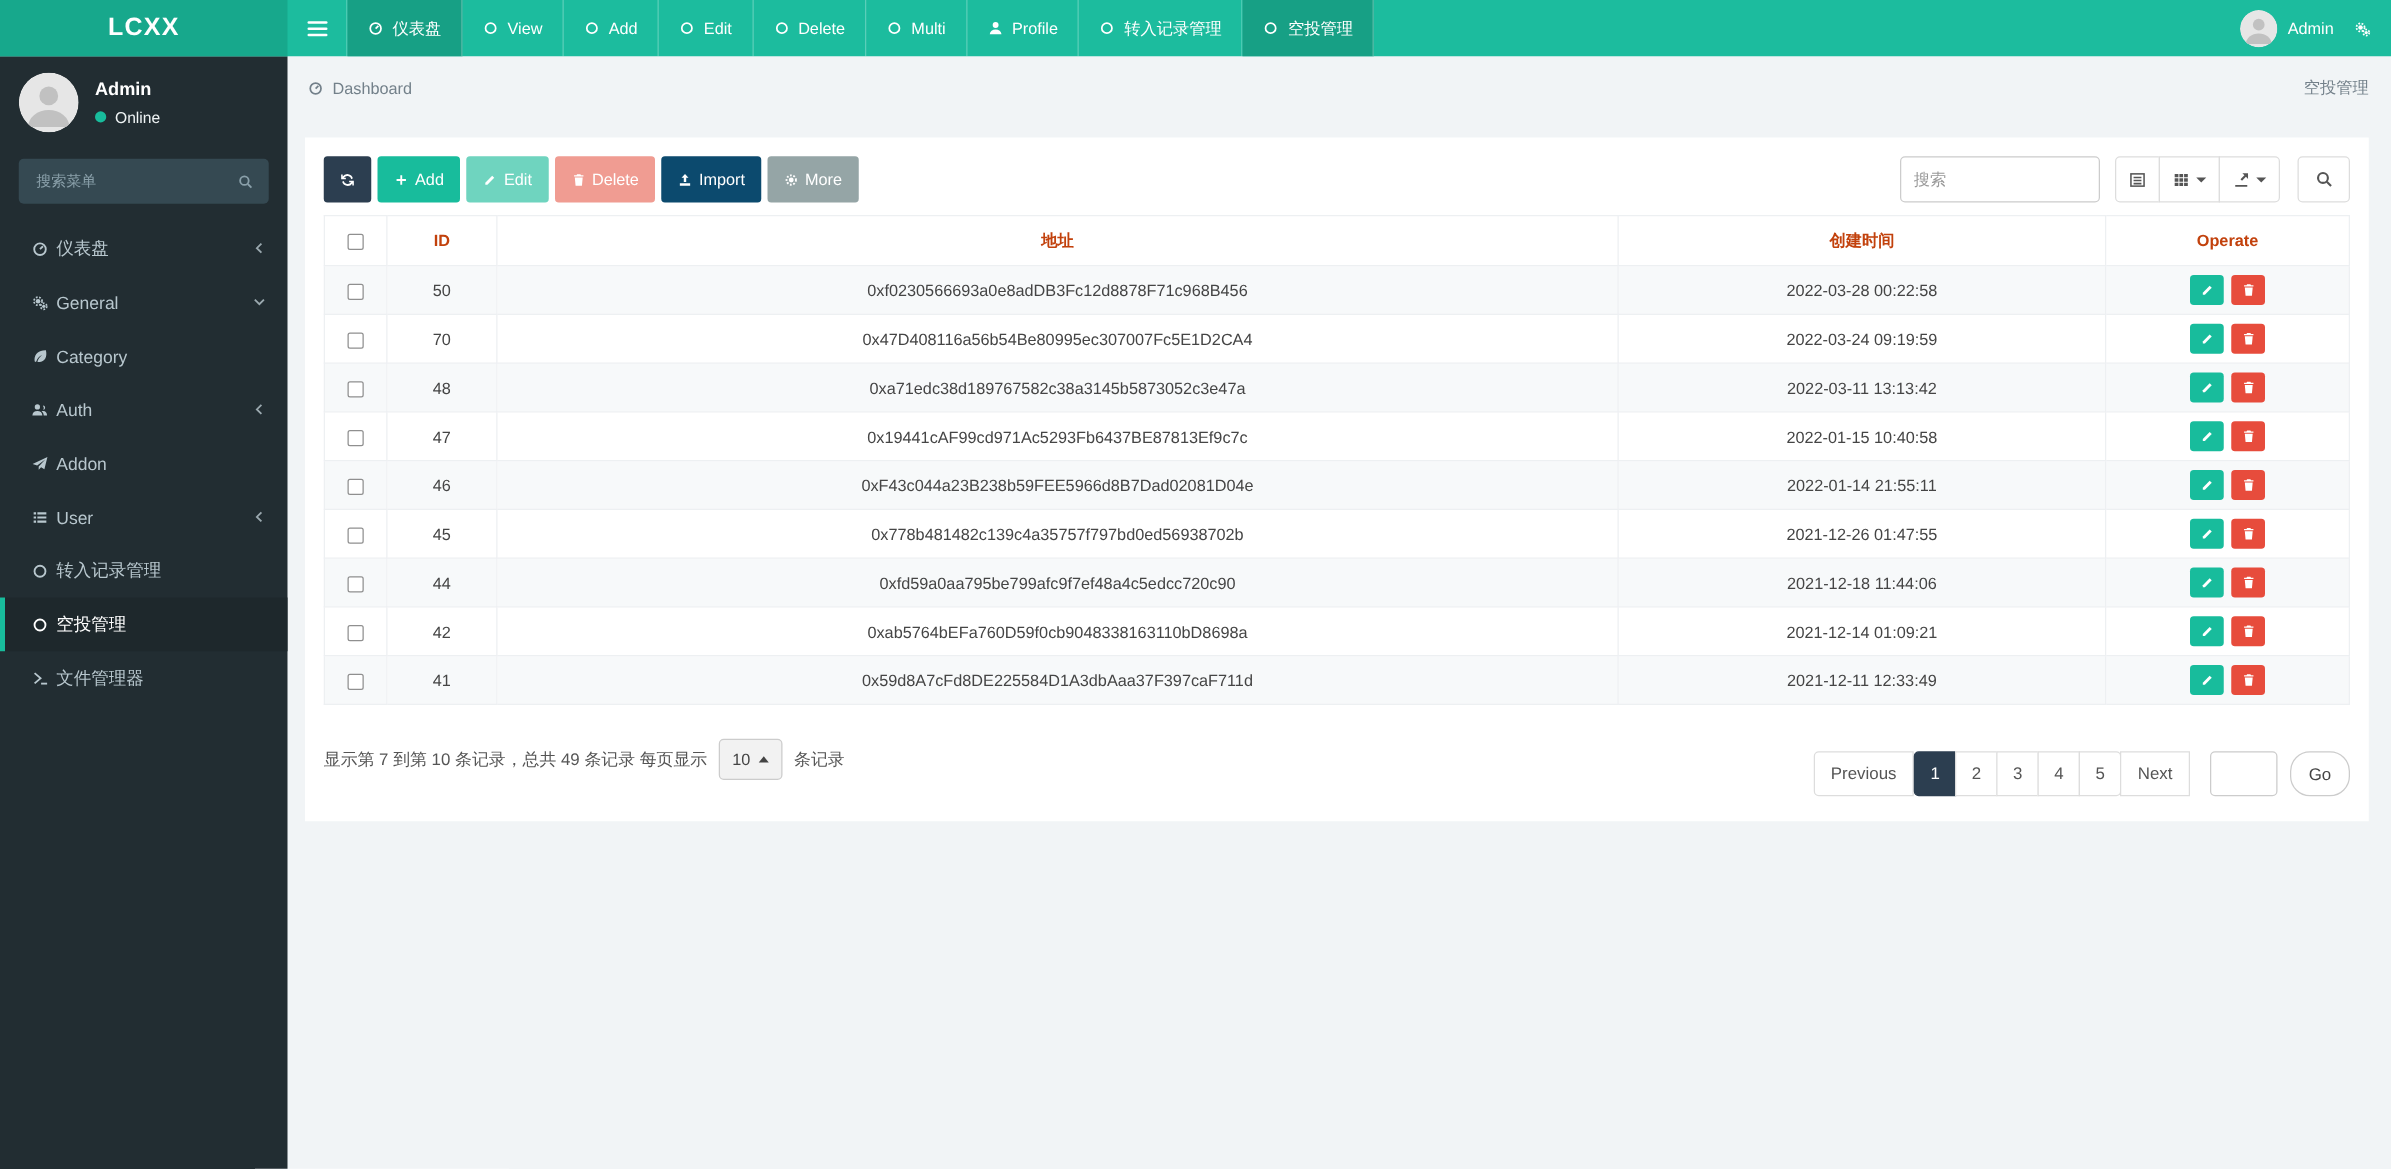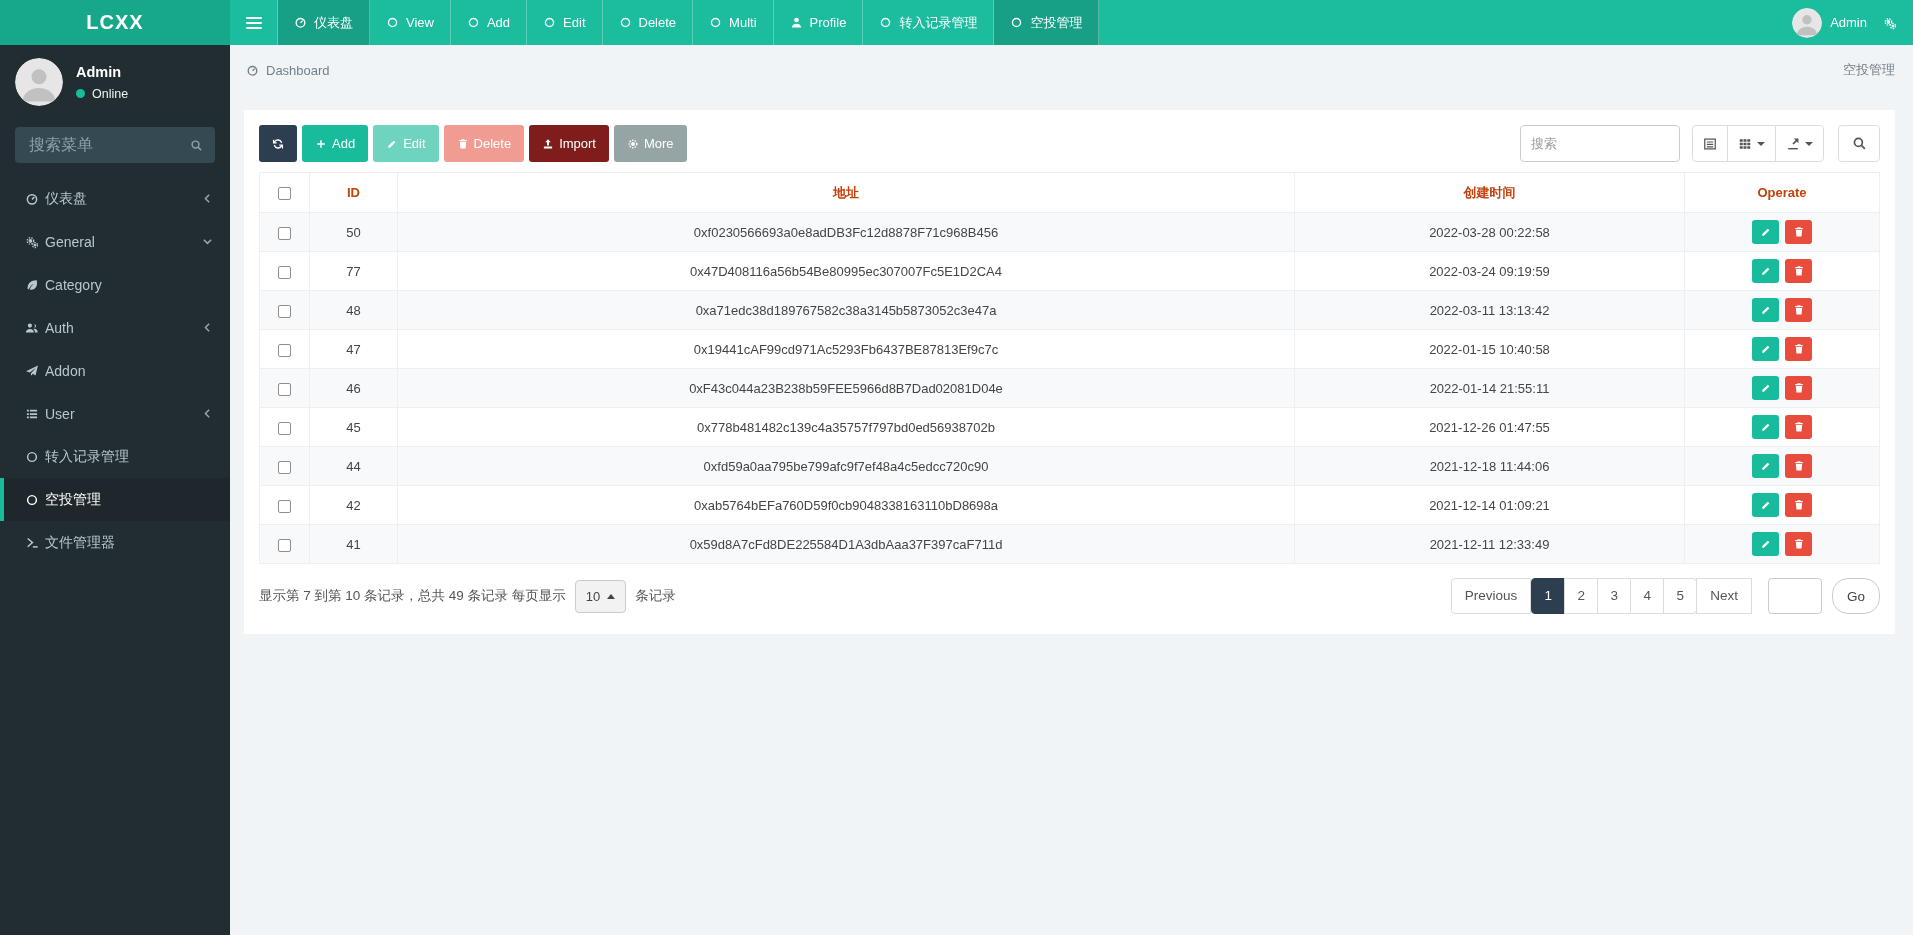--- a/index.html
+++ b/index.html
@@ -34,21 +34,21 @@
   
   .sidebar { position:absolute; top:45px; left:0; bottom:0; width:230px; background:#222d32; z-index:10; }
   .user-panel { display:flex; align-items:center; gap:13px; padding:13px 15px; }
   .user-avatar { width:48px; height:48px; border-radius:50%; overflow:hidden; flex:none; }
   .user-name { color:#fff; font-weight:bold; font-size:14.5px; margin-bottom:7px; }
   .user-status { display:flex; align-items:center; gap:7px; color:#eef3f4; font-size:12.5px; }
   .status-dot { width:9px; height:9px; border-radius:50%; background:#18bc9c; flex:none; }
   .sidebar-search { margin:8px 15px 14px; height:36px; background:#354952; border-radius:4px;
                     display:flex; align-items:center; padding:0 12px; }
   .sidebar-search input { flex:1; background:transparent; border:none; outline:none; color:#e5e5e5;
-                          font-size:16px; font-family:inherit; min-width:0; }
+                          font-size:12px; font-family:inherit; min-width:0; }
   .sidebar-search input::placeholder { color:#8aa0aa; }
   .sidebar-search .icon { color:#8aa0aa; font-size:13px; cursor:pointer; }
   .menu { margin-top:6px; }
   .menu-item { height:43px; display:flex; align-items:center; padding:0 16px 0 14px; color:#b8c7ce;
                font-size:14px; border-left:4px solid transparent; cursor:pointer; }
   .menu-item .mi-icon { width:27px; font-size:14px; flex:none; }
   .menu-item .menu-arrow { margin-left:auto; font-size:13px; opacity:.8; }
   .menu-item.active { background:#1e282c; color:#fff; border-left-color:#18bc9c; }
 
   
@@ -62,21 +62,21 @@
 
   .toolbar-row { display:flex; align-items:center; margin-bottom:10px; }
   .btn { height:37px; border:none; border-radius:3px; color:#fff; font-size:13px; font-family:inherit;
          display:inline-flex; align-items:center; gap:5px; padding:0 13px; margin-right:5px; cursor:pointer; }
   .btn .icon { font-size:12px; }
   .btn-refresh { background:#2c3e50; width:38px; padding:0; justify-content:center; }
   .btn-refresh .icon { font-size:14px; }
   .btn-add { background:#18bc9c; }
   .btn-edit { background:#6fd4bf; cursor:not-allowed; }
   .btn-del { background:#f09c92; cursor:not-allowed; }
-  .btn-import { background:#7f1d1d;justify-content:flex-end; }
+  .btn-import { background:#0c4a6e;justify-content:flex-end; }
   .btn-more { background:#95a5a6; }
 
   .toolbar-right { margin-left:auto; display:flex; align-items:center; }
   .search-input { width:160px; height:37px; border:1px solid #ccc; border-radius:4px; padding:0 10px;
                   font-size:13px; color:#555; outline:none; font-family:inherit; }
   .search-input::placeholder { color:#999; }
   .btn-group { display:flex; margin-left:12px; }
   .tool-btn { height:37px; background:#fff; border:1px solid #ddd; color:#555; font-size:14px;
               display:inline-flex; align-items:center; justify-content:center; gap:5px; padding:0 10px;
               margin-left:-1px; cursor:pointer; }
@@ -101,21 +101,21 @@
             display:inline-flex; align-items:center; justify-content:center; cursor:pointer; }
   .op-btn .icon { font-size:12px; }
   .op-edit { background:#18bc9c; }
   .op-del { background:#e74c3c; }
 
   
   .table-footer { display:flex; align-items:center; margin-top:14px; font-size:13.5px; color:#555; }
   .footer-left { display:flex; align-items:center; }
   .page-size-btn { display:inline-flex; align-items:center; gap:7px; height:33px; padding:0 10px; margin:0 9px;
                    border:1px solid #ccc; border-radius:4px; background:#f2f2f2; color:#444; font-size:13px; cursor:pointer; }
-  .pagination { margin-left:auto; display:flex; align-items:flex-start; }
+  .pagination { margin-left:auto; display:flex; align-items:flex-start;margin-top:23px; }
   .page-btn { height:36px; line-height:34px; padding:0 13px; background:#fff; border:1px solid #ddd;
               margin-left:-1px; color:#555; font-size:13.5px; text-align:center; cursor:pointer; }
   .page-btn.num { padding:0; width:34px; }
   .page-btn:first-child { border-radius:4px 0 0 4px; margin-left:0; }
   .page-btn:last-child { border-radius:0 4px 4px 0; }
   .page-btn.active { background:#2c3e50; border-color:#2c3e50; color:#fff; }
   .goto-input { width:54px; height:36px; border:1px solid #ccc; border-radius:4px; margin-left:16px;
                 outline:none; padding:0 8px; font-family:inherit; font-size:13.5px; }
   .go-btn { height:36px; padding:0 14px; margin-left:10px; border:1px solid #ccc; border-radius:16px;
             background:#fff; color:#444; font-size:13.5px; font-family:inherit; cursor:pointer; }
@@ -533,21 +533,21 @@
               </button><button class="op-btn op-del">
                 <span class="icon">
                   <svg viewBox="0 0 16 16">
                     <path d="M6.2 1.8h3.6l.6 1H13v1.4H3V2.8h2.6zM3.8 5.2h8.4L11.4 14H4.6z"></path>
                   </svg>
                 </span>
               </button></td>
           </tr>
           <tr>
             <td><span class="cb"></span></td>
-            <td>77</td>
+            <td>70</td>
             <td>0x47D408116a56b54Be80995ec307007Fc5E1D2CA4</td>
             <td>2022-03-24 09:19:59</td>
             <td><button class="op-btn op-edit">
                 <span class="icon">
                   <svg viewBox="0 0 16 16">
                     <path d="M3 10.8 10.3 3.5l2.2 2.2L5.2 13H3z"></path>
                   </svg>
                 </span>
               </button><button class="op-btn op-del">
                 <span class="icon">

